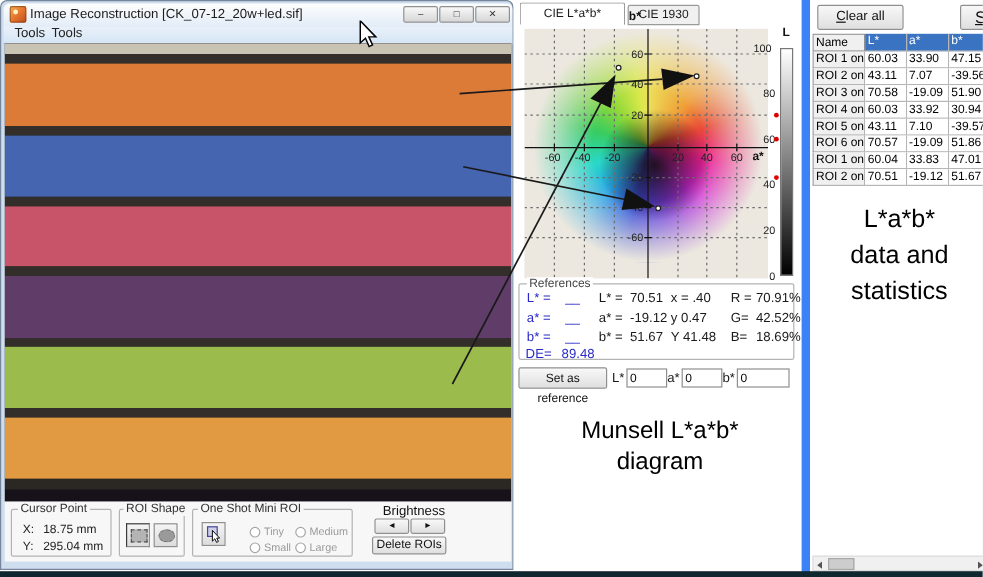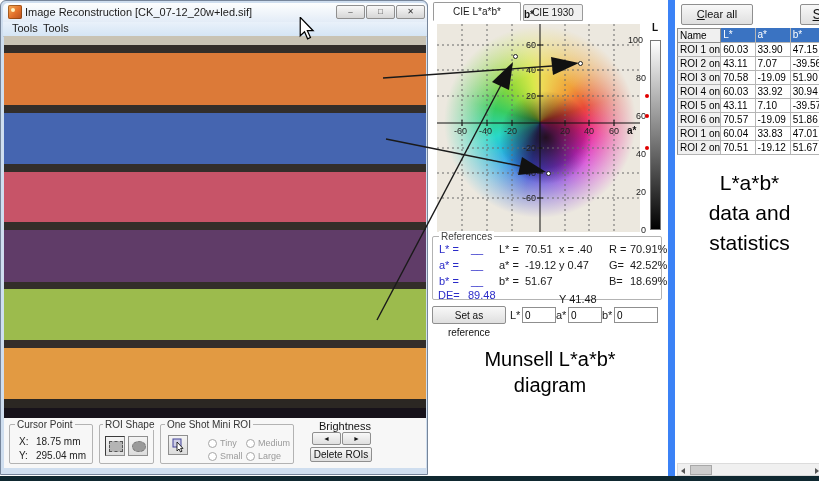--- a/index.html
+++ b/index.html
@@ -249,21 +249,21 @@
     <span class="abs refrow blue" style="left:38px;top:22px;">__</span>
     <span class="abs refrow" style="left:66px;top:22px;">a* =</span>
     <span class="abs refrow" style="left:92px;top:22px;">-19.12</span>
     <span class="abs refrow" style="left:126px;top:22px;">y 0.47</span>
     <span class="abs refrow" style="left:176px;top:22px;">G=</span>
     <span class="abs refrow" style="left:197px;top:22px;">42.52%</span>
     <span class="abs refrow blue" style="left:6px;top:38px;">b* =</span>
     <span class="abs refrow blue" style="left:38px;top:38px;">__</span>
     <span class="abs refrow" style="left:66px;top:38px;">b* =</span>
     <span class="abs refrow" style="left:92px;top:38px;">51.67</span>
-    <span class="abs refrow" style="left:126px;top:56px;">Y 41.48</span>
+    <span class="abs refrow" style="left:126px;top:38px;">Y 41.48</span>
     <span class="abs refrow" style="left:176px;top:38px;">B=</span>
     <span class="abs refrow" style="left:197px;top:38px;">18.69%</span>
   </div>
   <span class="abs refrow blue" style="left:10px;top:289px;">DE=</span>
   <span class="abs refrow blue" style="left:40px;top:289px;">89.48</span>
 
   <div class="abs pushbtn" style="left:4px;top:306px;width:74px;height:18px;line-height:17px;"><span>Set as reference</span></div>
   <span class="abs refrow" style="left:82px;top:309px;">L*</span>
   <input class="abs reffield" style="left: 94px; top: 307px;" value="0">
   <span class="abs refrow" style="left:128px;top:309px;">a*</span>

